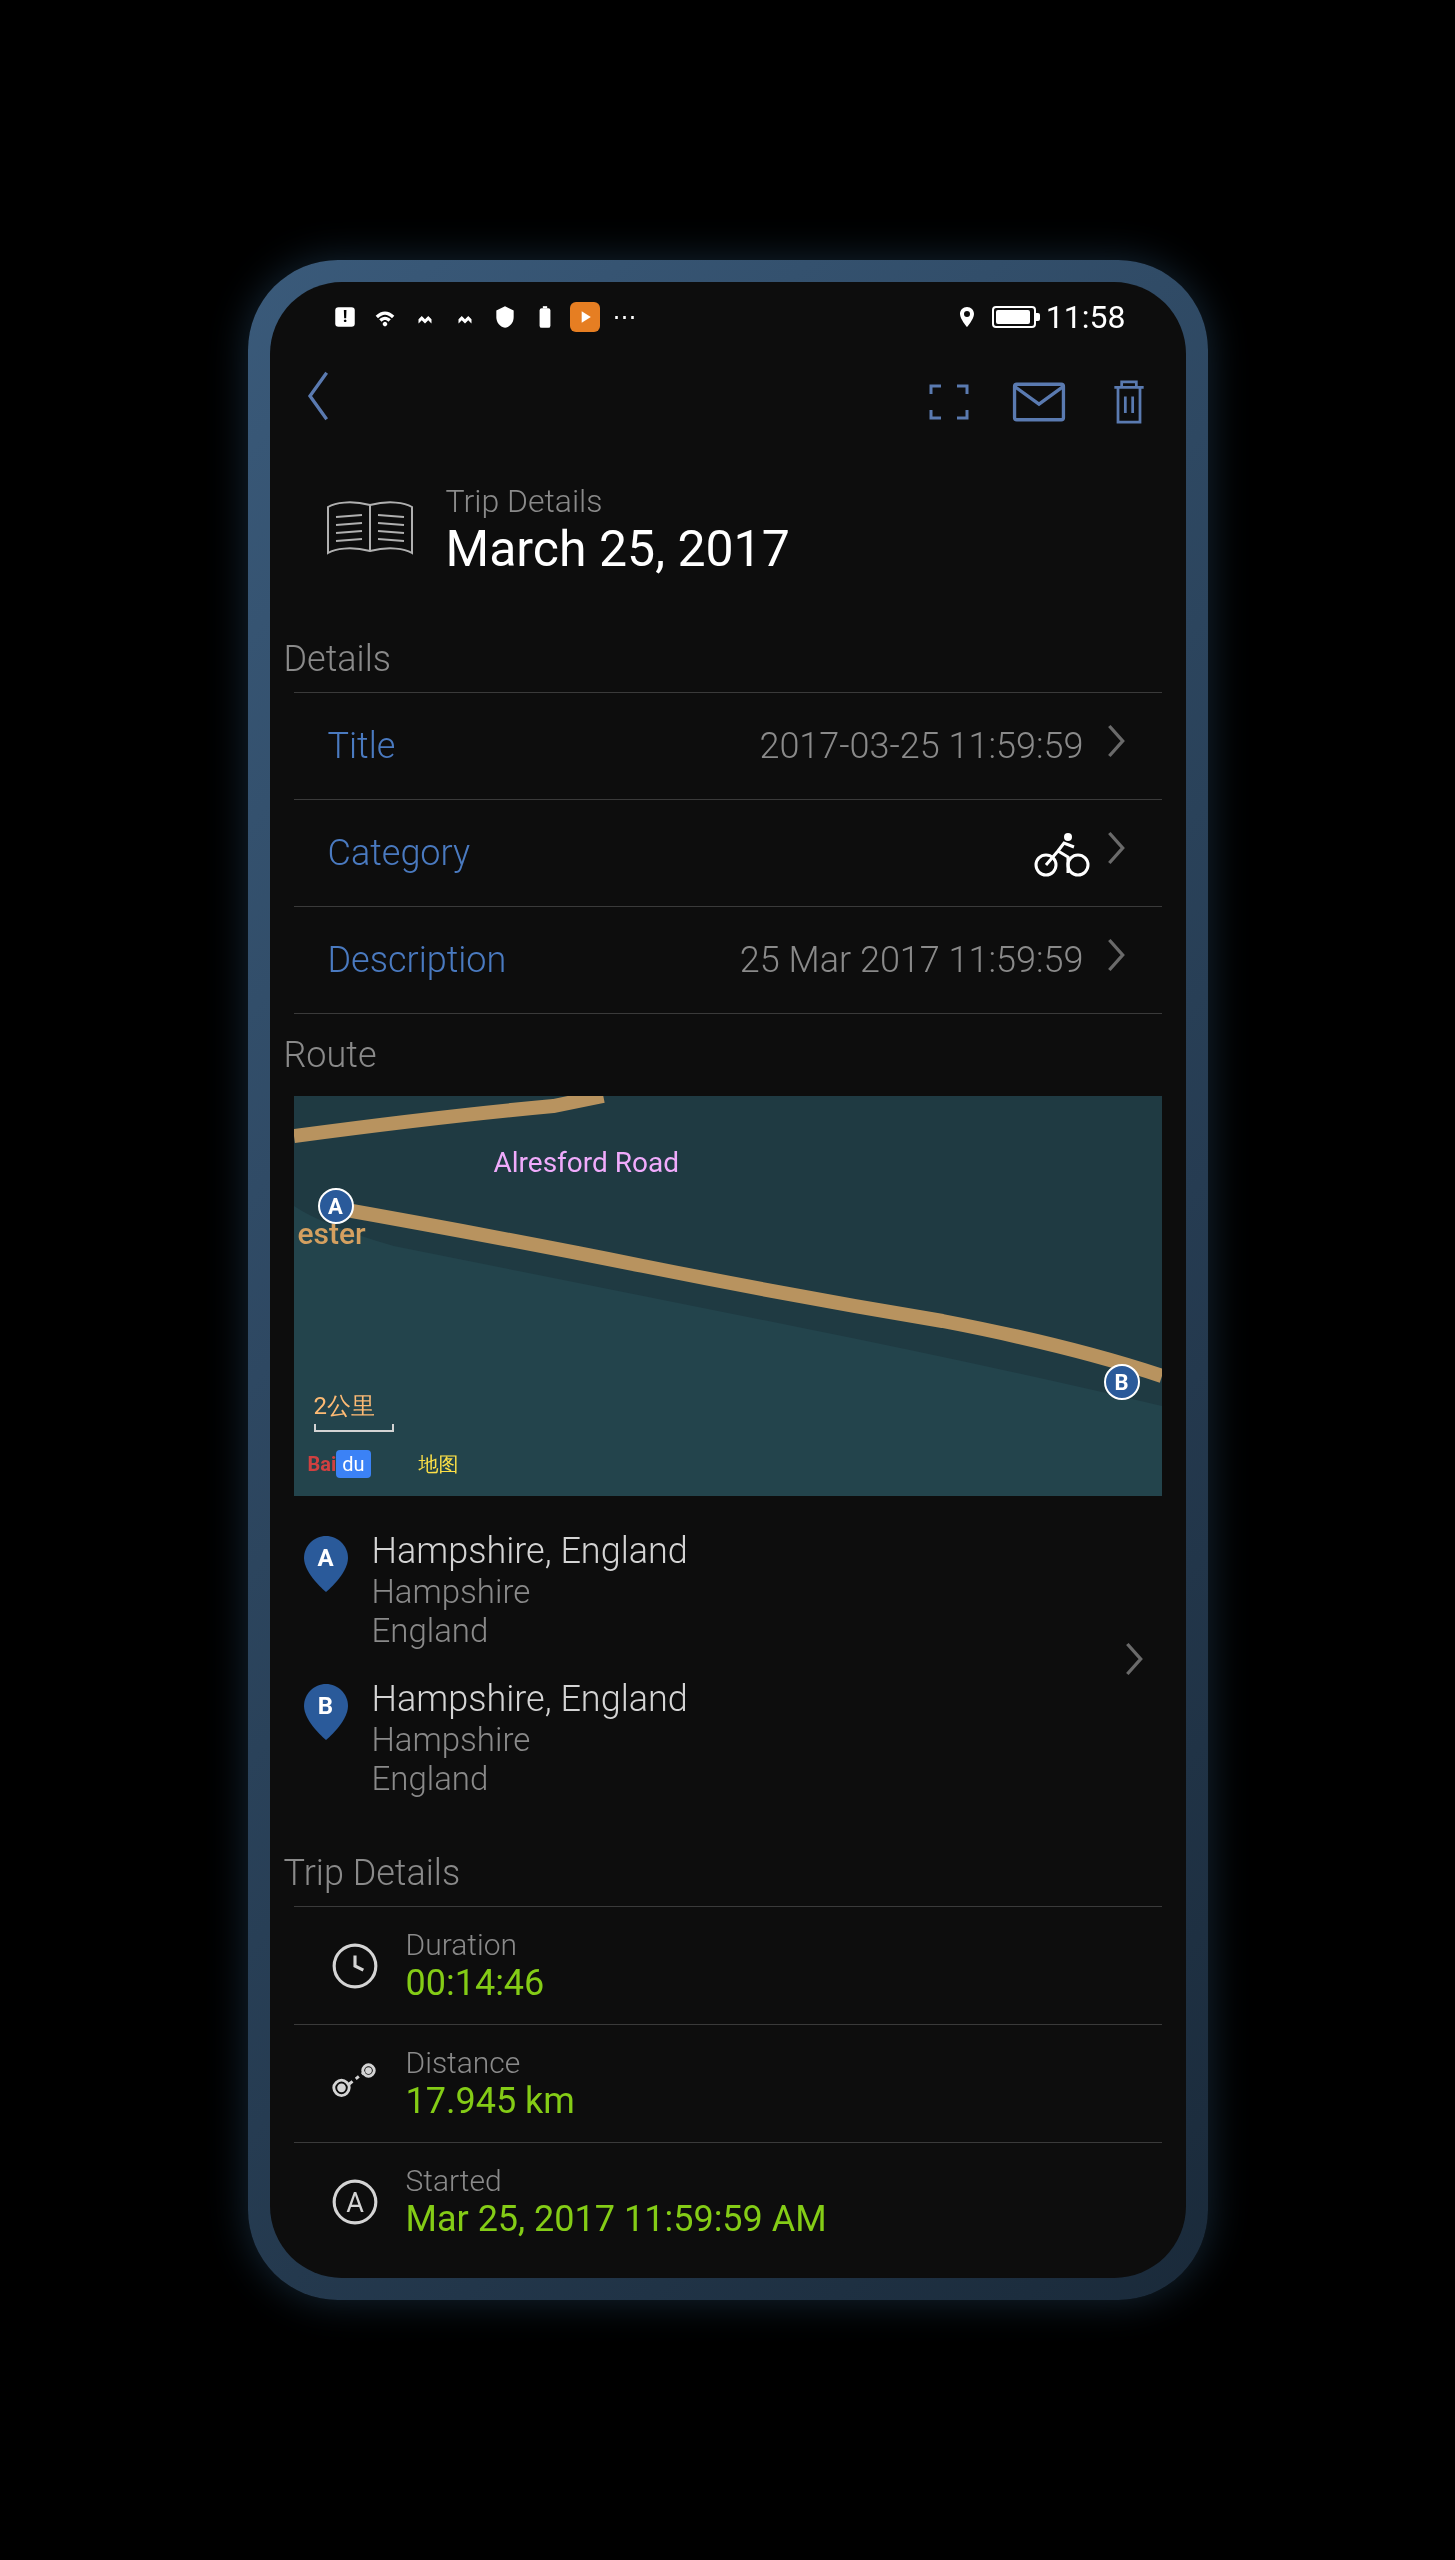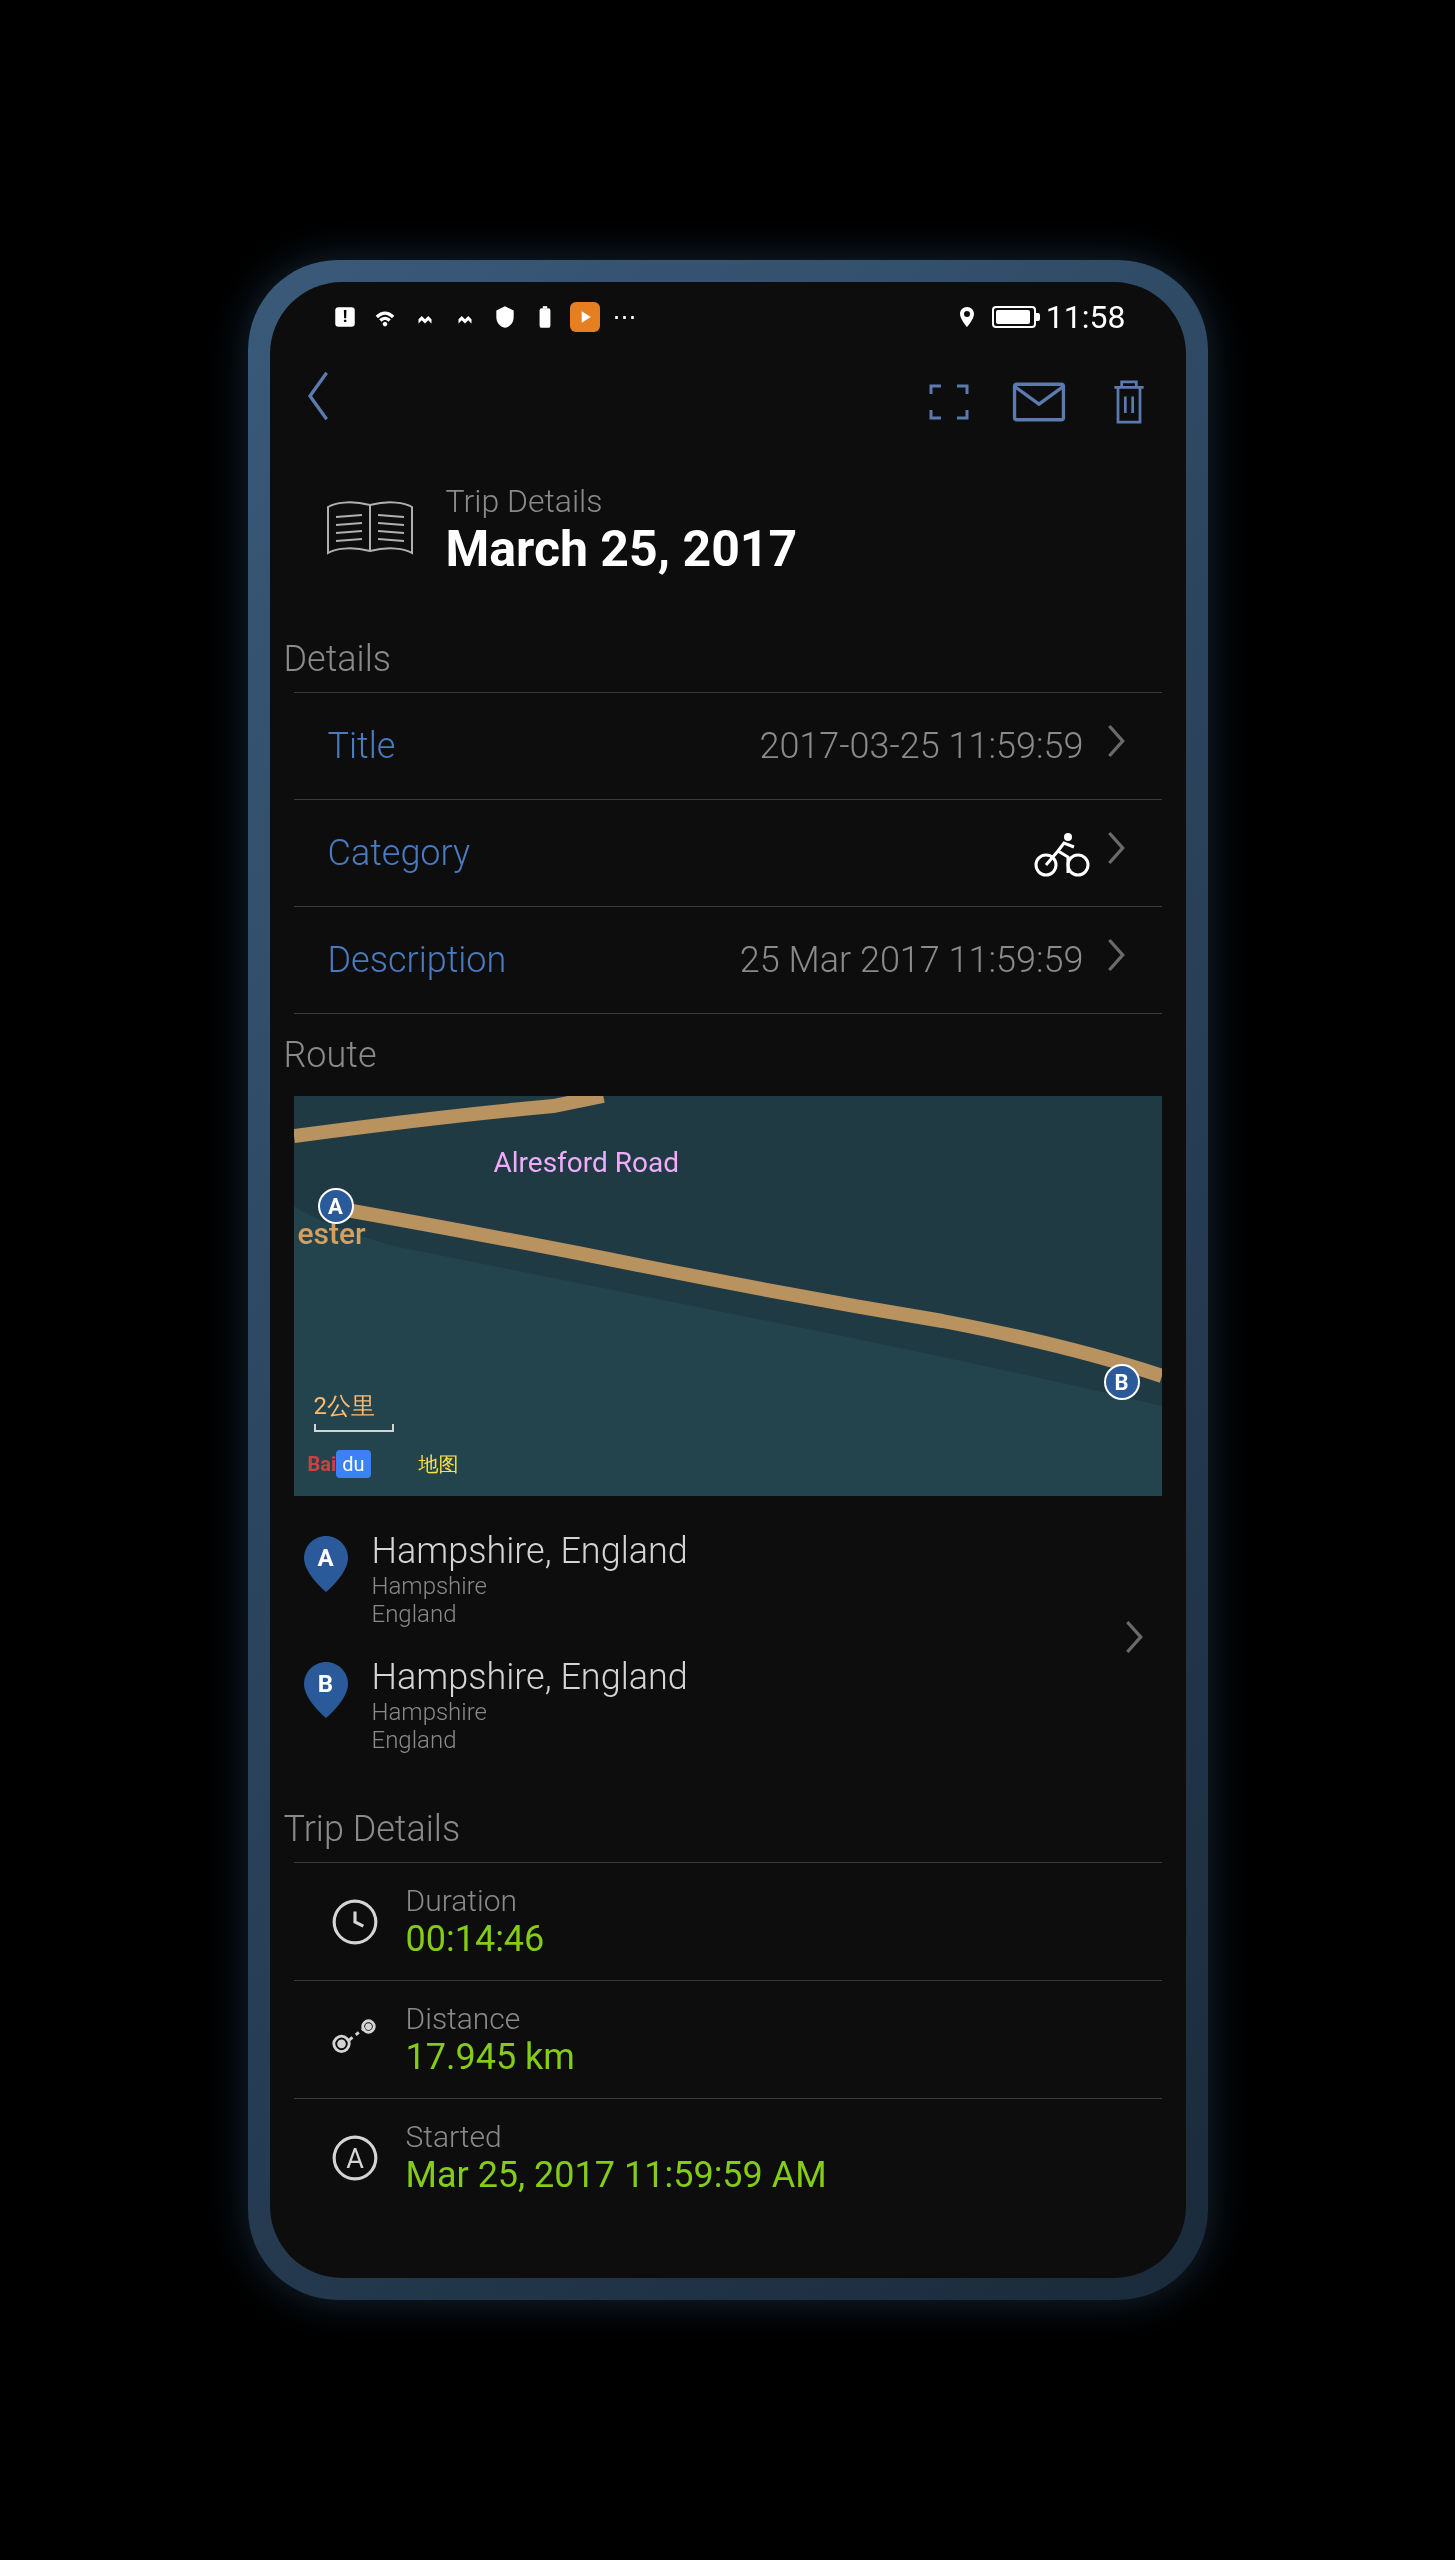--- a/index.html
+++ b/index.html
@@ -142,21 +142,21 @@
   flex-direction: column;
 }
 .header-subtitle {
   color: #8a8a8a;
   font-size: 32px;
   font-weight: 300;
 }
 .header-title {
   color: #fff;
   font-size: 50px;
-  font-weight: 700;
+  font-weight: 400;
 }
 .section-label {
   color: #8a8a8a;
   font-size: 36px;
   font-weight: 300;
   padding: 20px 14px 12px;
 }
 .section-divider {
   height: 1px;
   background: #3a3a3a;
@@ -291,21 +291,21 @@
   display: flex;
   flex-direction: column;
 }
 .point-name {
   color: #d4d4d4;
   font-size: 36px;
   font-weight: 300;
 }
 .point-sub {
   color: #8a8a8a;
-  font-size: 24px;
+  font-size: 33px;
   font-weight: 300;
 }
 .route-chevron {
   position: absolute;
   right: 40px;
   top: 50%;
   transform: translateY(-50%);
   color: #6a6a6a;
   font-size: 40px;
   font-weight: 200;

